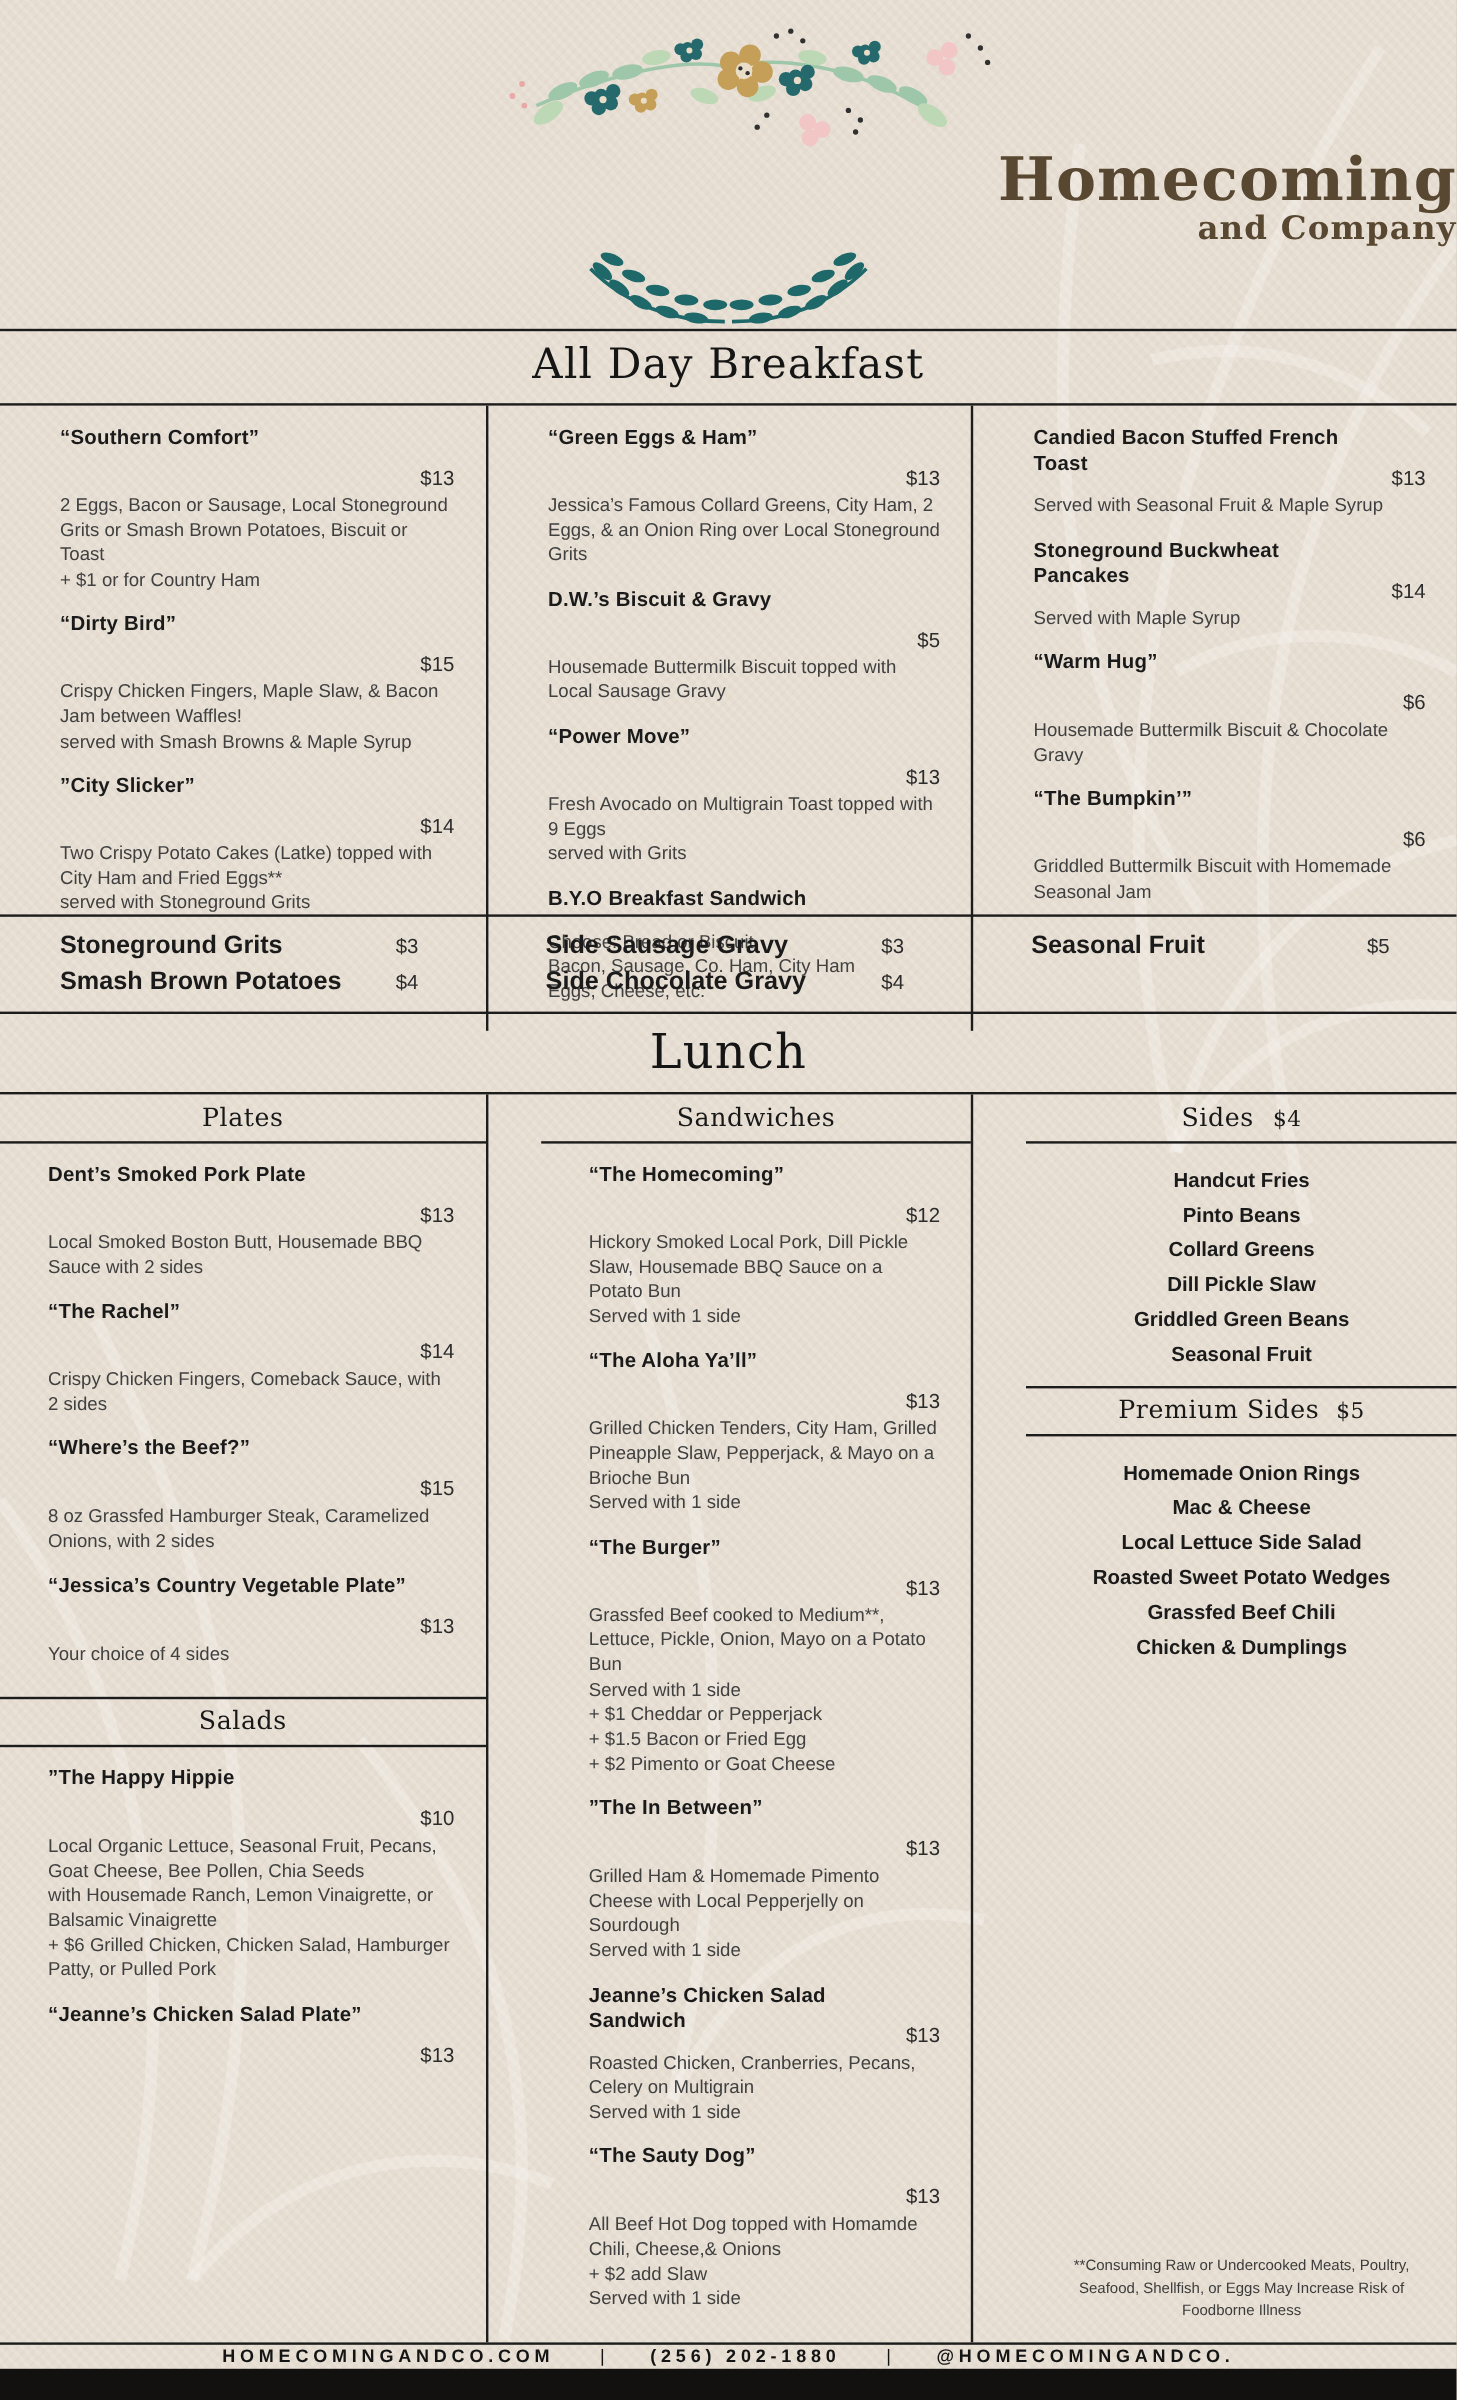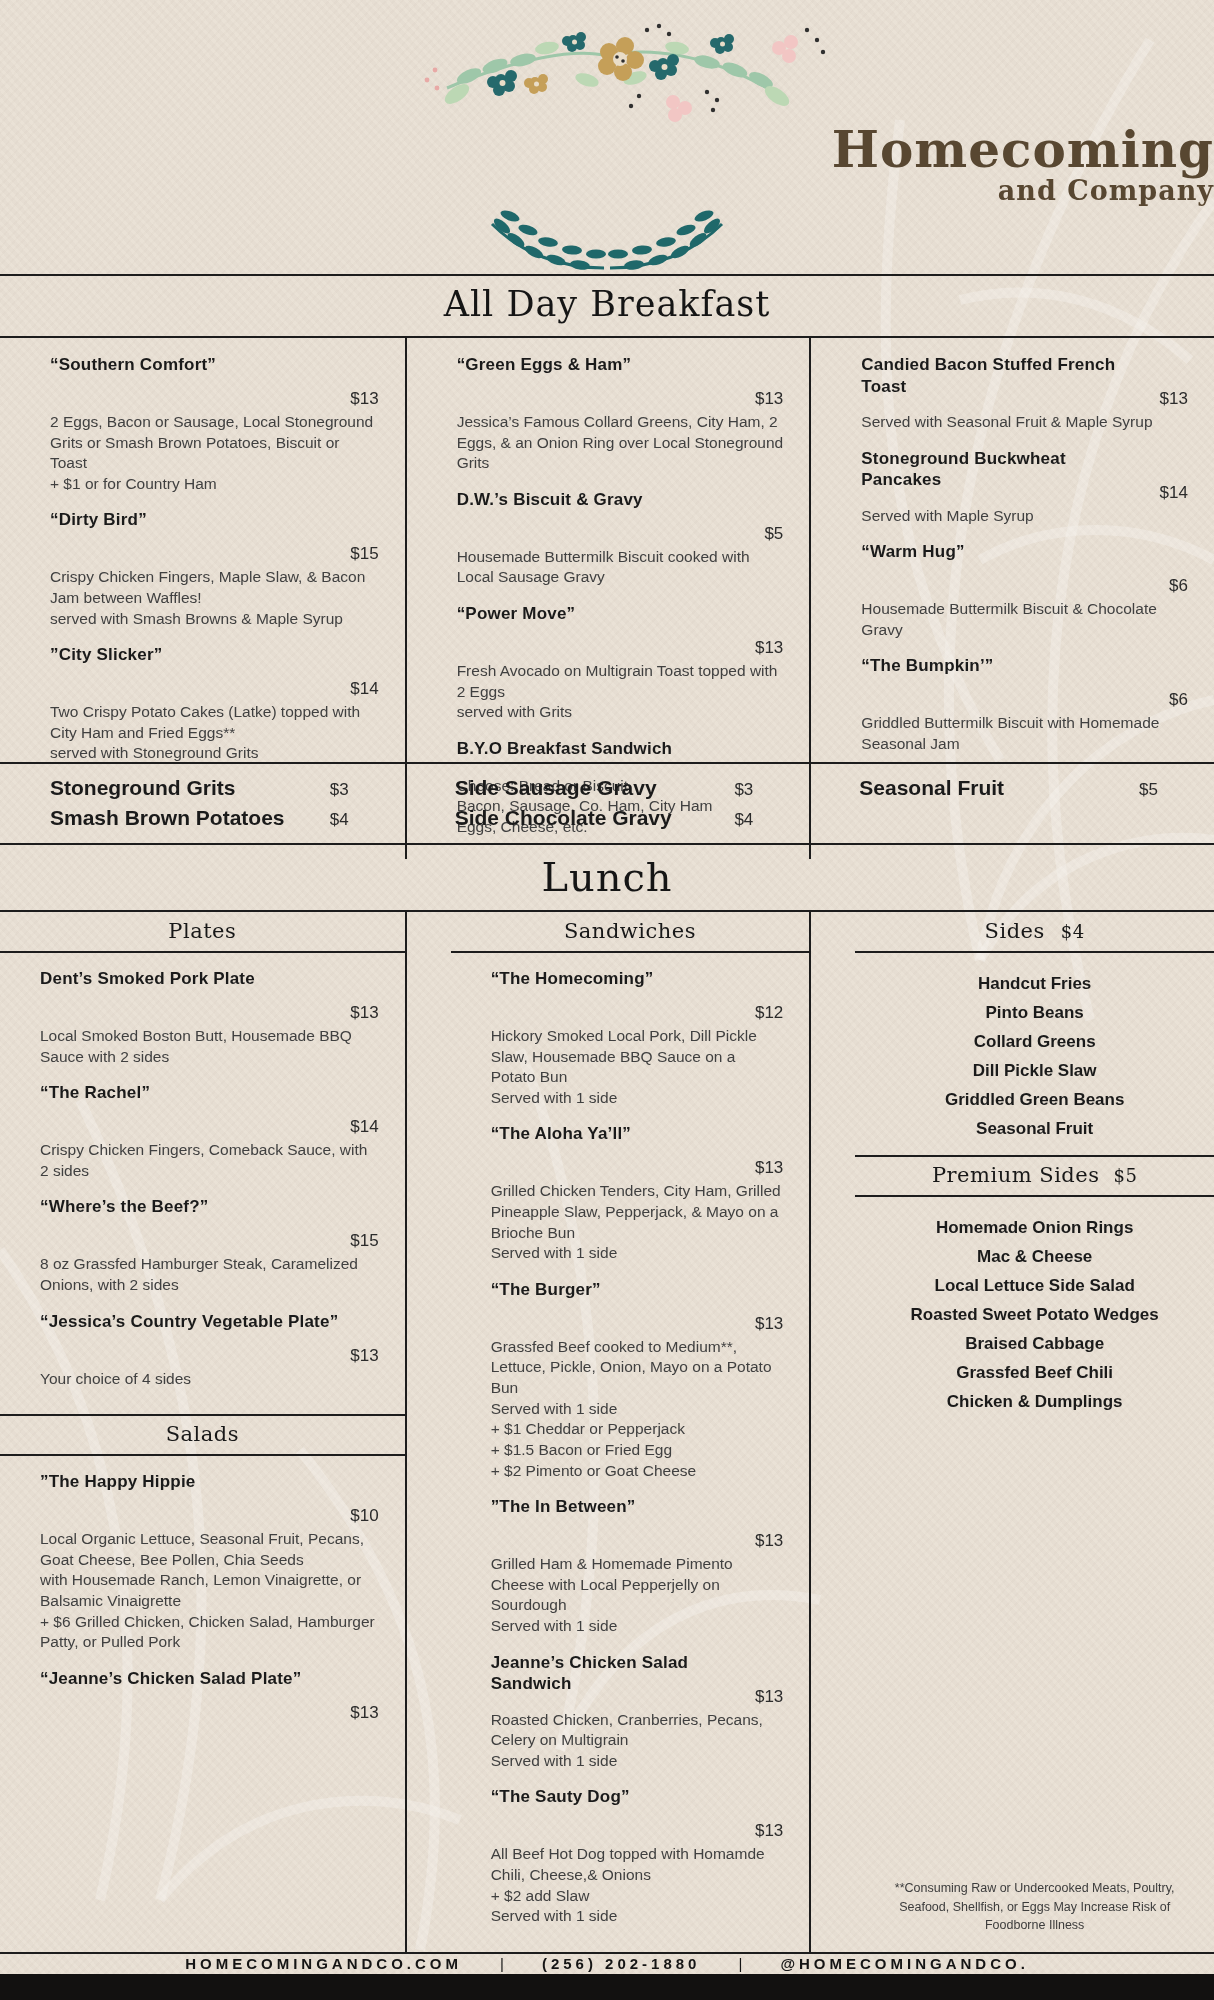--- a/index.html
+++ b/index.html
@@ -323,29 +323,29 @@
               <span class="item-price">$13</span>
             </div>
             <div class="item-desc">Jessica’s Famous Collard Greens, City Ham, 2 Eggs, &amp; an Onion Ring over Local Stoneground Grits</div>
           </div>
 
           <div class="menu-item">
             <div class="item-head">
               <span class="item-name">D.W.’s Biscuit &amp; Gravy</span>
               <span class="item-price">$5</span>
             </div>
-            <div class="item-desc">Housemade Buttermilk Biscuit cooked with Local Sausage Gravy</div>
+            <div class="item-desc">Housemade Buttermilk Biscuit topped with Local Sausage Gravy</div>
           </div>
 
           <div class="menu-item">
             <div class="item-head">
               <span class="item-name">“Power Move”</span>
               <span class="item-price">$13</span>
             </div>
-            <div class="item-desc">Fresh Avocado on Multigrain Toast topped with 2 Eggs
+            <div class="item-desc">Fresh Avocado on Multigrain Toast topped with 9 Eggs
 served with Grits</div>
           </div>
 
           <div class="menu-item">
             <div class="item-head">
               <span class="item-name">B.Y.O Breakfast Sandwich</span>
               <span class="item-price"></span>
             </div>
             <div class="item-desc">Choose: Bread or Biscuit
 Bacon, Sausage, Co. Ham, City Ham
@@ -574,21 +574,20 @@
         <div class="center-list">
 
             <div class="dish">Homemade Onion Rings</div>
 
             <div class="dish">Mac &amp; Cheese</div>
 
             <div class="dish">Local Lettuce Side Salad</div>
 
             <div class="dish">Roasted Sweet Potato Wedges</div>
 
-            <div class="dish">Braised Cabbage</div>
 
             <div class="dish">Grassfed Beef Chili</div>
 
             <div class="dish">Chicken &amp; Dumplings</div>
           </div>
         <div class="disclaimer">**Consuming Raw or Undercooked Meats, Poultry, Seafood, Shellfish, or Eggs May Increase Risk of Foodborne Illness</div>
       </div>
     </div>
 
     <div class="footer">

